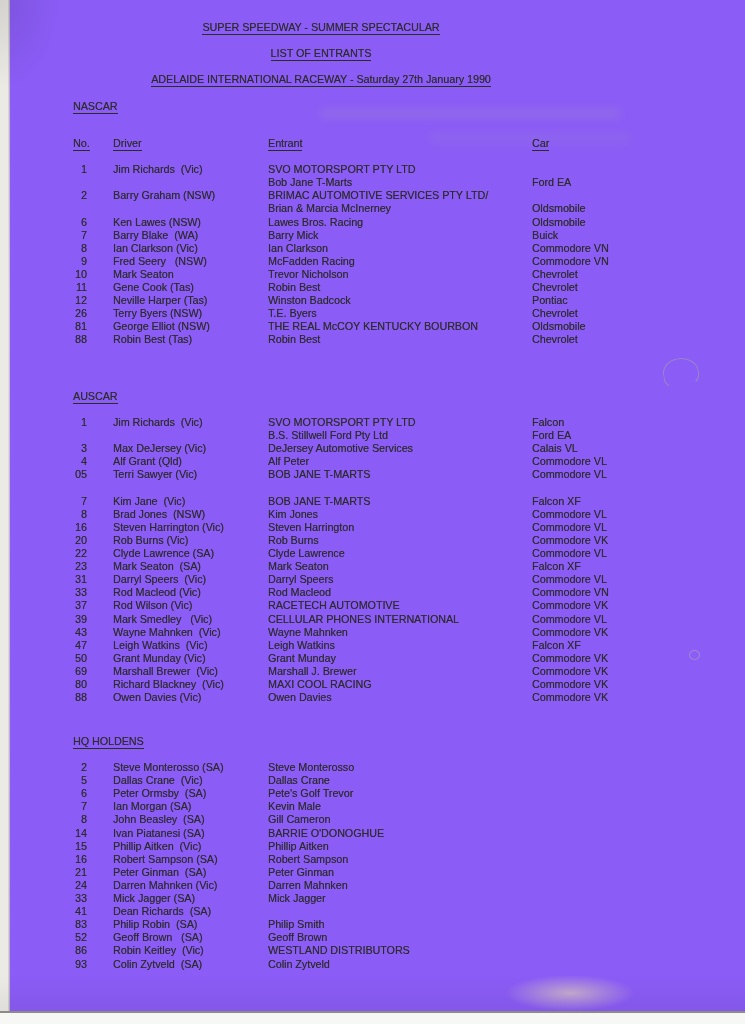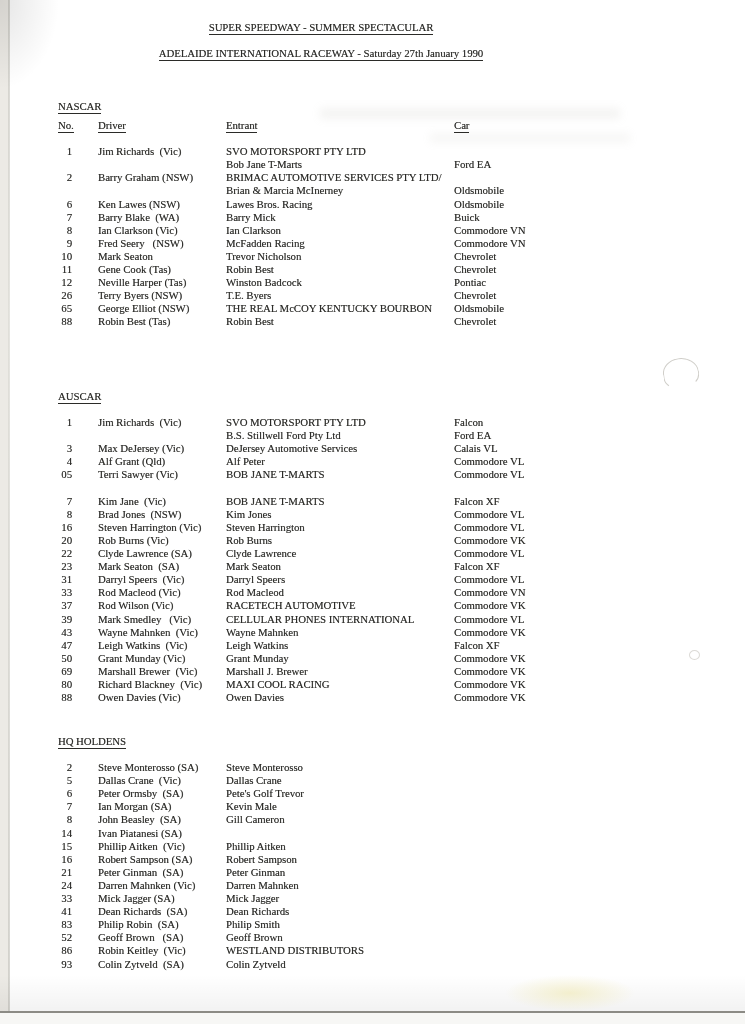--- a/index.html
+++ b/index.html
@@ -1,22 +1,22 @@
 <!DOCTYPE html>
 <html><head>
 <meta charset="utf-8">
 <style>
   html, body { margin: 0; padding: 0; background: #e6e5e0; }
   .page {
     position: relative;
     width: 745px;
     height: 1024px;
-    background: #ffffff;
+    background: #8b5cf6;
     overflow: hidden;
-    font-family: Liberation Serif, serif;
+    font-family: Liberation Sans, sans-serif;
     font-size: 10.7px;
     color: #2b2b28;
     text-shadow: 0.25px 0 0 rgba(43,43,40,0.55);
   }
 
   
   .left-band {
     position: absolute; left: 0; top: 0; width: 9px; height: 100%;
     background: #eceae5;
   }
@@ -59,40 +59,40 @@
   .speck {
     position: absolute; left: 689px; top: 650px; width: 9px; height: 8px;
     border: 1px solid #b9b6ad; border-radius: 50%; opacity: 0.5;
   }
 
   
   .titles { position: absolute; top: 21px; left: 0; width: 642px; }
   .title-line { height: 26px; text-align: center; white-space: pre; }
   .u { border-bottom: 1px solid #2b2b28; padding-bottom: 1px; }
 
-  .sections-wrap { position: absolute; left: 58px; right: 0; top: 0; height: 100%; }
+  .sections-wrap { position: absolute; left: 73px; right: 0; top: 0; height: 100%; }
   .section { position: absolute; left: 0; right: 0; }
   .section:nth-of-type(1) { top: 100px; }
   .section:nth-of-type(2) { top: 390px; }
   .section:nth-of-type(3) { top: 735px; }
 
   .section-title {
     margin: 0; font-size: 10.7px; font-weight: 400;
     line-height: 13.1px; white-space: pre;
   }
-  .hdr-row { display: flex; margin-top: 6px; line-height: 13.1px; }
+  .hdr-row { display: flex; margin-top: 24px; line-height: 13.1px; }
   .hdr-row .c { text-align: left; }
   .rows { margin-top: 13px; }
   .section.no-headers .rows { margin-top: 13px; }
 
   .row { display: flex; line-height: 13.1px; height: 13.1px; }
   .c { white-space: pre; overflow: visible; }
   .c.no { width: 14px; text-align: right; flex: none; }
-  .c.driver { margin-left: 26px; width: 128px; flex: none; }
-  .c.entrant { width: 228px; flex: none; }
+  .c.driver { margin-left: 26px; width: 155px; flex: none; }
+  .c.entrant { width: 264px; flex: none; }
   .c.car { flex: 1; }
 </style>
 </head>
 <body>
 
 <div class="page">
 
   <div class="left-band"></div>
   <div class="crease-line"></div>
   <div class="corner-shade"></div>
@@ -100,20 +100,21 @@
   <div class="ghost-bar g2"></div>
   <div class="pencil-doodle"></div>
   <div class="speck"></div>
   <div class="bottom-shadow"></div>
   <div class="yellow-smudge"></div>
   <div class="bottom-edge-line"></div>
   <div class="below-edge"></div>
 
   <div class="titles">
     <div class="title-line"><span class="u">SUPER SPEEDWAY - SUMMER SPECTACULAR</span></div>
+    <div class="title-line"><span class="u">LIST OF ENTRANTS</span></div>
     <div class="title-line"><span class="u">ADELAIDE INTERNATIONAL RACEWAY - Saturday 27th January 1990</span></div>
   </div>
 
   <div class="sections-wrap">
   <section class="section">
     <h2 class="section-title"><span class="u section-name">NASCAR</span></h2>
     <div class="hdr-row">
       <span class="c no"><span class="u col-no">No.</span></span>
       <span class="c driver"><span class="u col-driver">Driver</span></span>
       <span class="c entrant"><span class="u col-entrant">Entrant</span></span>
@@ -198,21 +199,21 @@
   </div>
 
   <div class="row">
     <span class="c no">26</span>
     <span class="c driver">Terry Byers (NSW)</span>
     <span class="c entrant">T.E. Byers</span>
     <span class="c car">Chevrolet</span>
   </div>
 
   <div class="row">
-    <span class="c no">65</span>
+    <span class="c no">81</span>
     <span class="c driver">George Elliot (NSW)</span>
     <span class="c entrant">THE REAL McCOY KENTUCKY BOURBON</span>
     <span class="c car">Oldsmobile</span>
   </div>
 
   <div class="row">
     <span class="c no">88</span>
     <span class="c driver">Robin Best (Tas)</span>
     <span class="c entrant">Robin Best</span>
     <span class="c car">Chevrolet</span>
@@ -415,20 +416,21 @@
   <div class="row">
     <span class="c no">8</span>
     <span class="c driver">John Beasley  (SA)</span>
     <span class="c entrant">Gill Cameron</span>
     <span class="c car"></span>
   </div>
 
   <div class="row">
     <span class="c no">14</span>
     <span class="c driver">Ivan Piatanesi (SA)</span>
+    <span class="c entrant">BARRIE O'DONOGHUE</span>
     <span class="c car"></span>
   </div>
 
   <div class="row">
     <span class="c no">15</span>
     <span class="c driver">Phillip Aitken  (Vic)</span>
     <span class="c entrant">Phillip Aitken</span>
     <span class="c car"></span>
   </div>
 
@@ -456,21 +458,20 @@
   <div class="row">
     <span class="c no">33</span>
     <span class="c driver">Mick Jagger (SA)</span>
     <span class="c entrant">Mick Jagger</span>
     <span class="c car"></span>
   </div>
 
   <div class="row">
     <span class="c no">41</span>
     <span class="c driver">Dean Richards  (SA)</span>
-    <span class="c entrant">Dean Richards</span>
     <span class="c car"></span>
   </div>
 
   <div class="row">
     <span class="c no">83</span>
     <span class="c driver">Philip Robin  (SA)</span>
     <span class="c entrant">Philip Smith</span>
     <span class="c car"></span>
   </div>
 

